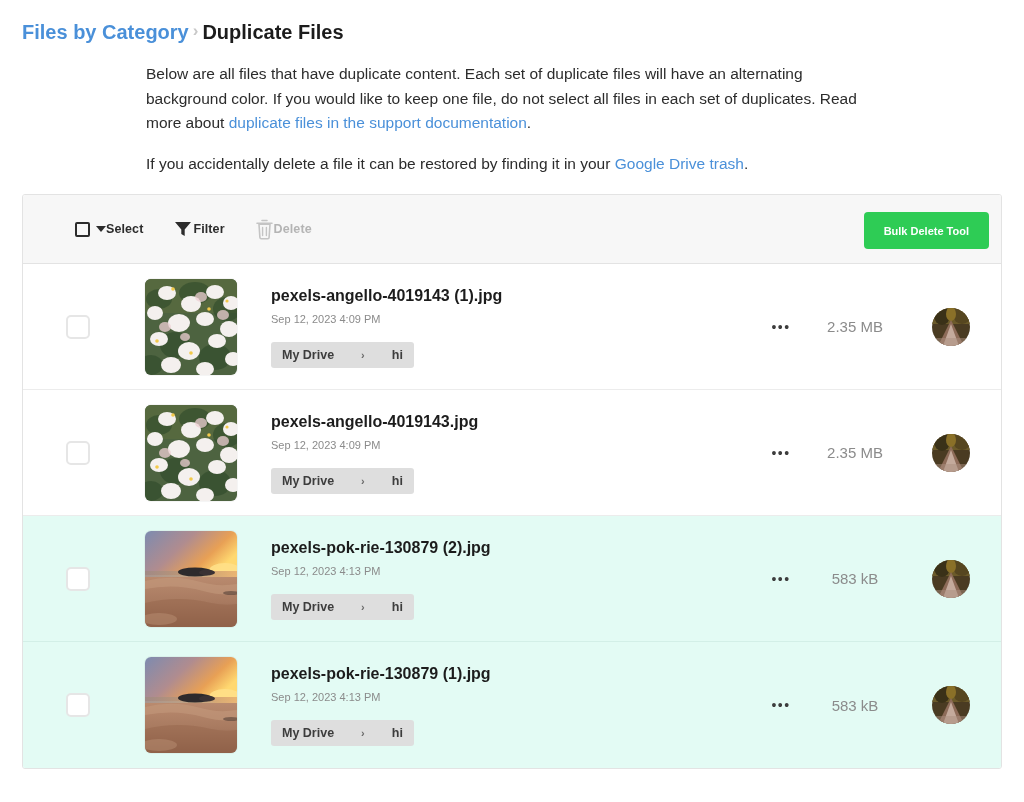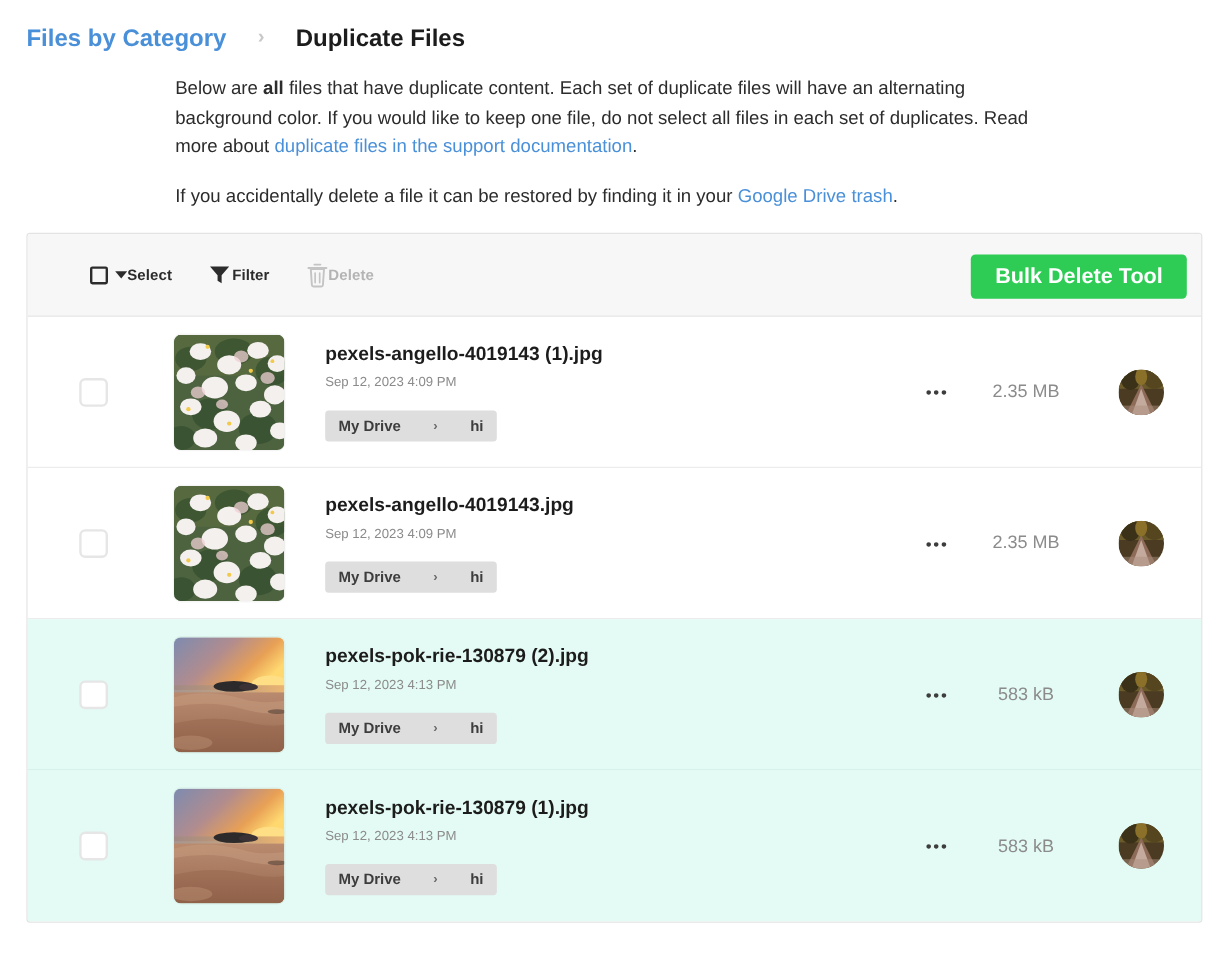--- a/index.html
+++ b/index.html
@@ -12,21 +12,21 @@
     -webkit-font-smoothing: antialiased;
   }
 
   
   .breadcrumb {
     position: absolute;
     left: 22px;
     top: 18px;
     display: flex;
     align-items: center;
-    gap: 26px;
+    gap: 4px;
     font-size: 20px;
     font-weight: bold;
     line-height: 28px;
   }
   .crumb-link { color: #4a90d9; text-decoration: none; cursor: pointer; }
   .crumb-sep {
     color: #c8c8c8;
     font-size: 17px;
     font-weight: bold;
     display: inline-block;
@@ -38,21 +38,21 @@
   .intro {
     position: absolute;
     left: 146px;
     top: 62px;
     width: 712px;
     font-size: 15.5px;
     line-height: 24.5px;
     color: #2c2c2c;
   }
   .intro p + p { margin-top: 16px; }
-  .intro b { font-weight: bold; }
+  .intro b { font-weight: normal; }
   .intro a { color: #4a90d9; text-decoration: none; cursor: pointer; }
 
   
   .card {
     position: absolute;
     left: 22px;
     top: 194px;
     width: 980px;
     border: 1px solid #e3e3e3;
     border-radius: 3px;
@@ -108,21 +108,21 @@
     border-right: 5px solid transparent;
     border-top: 6px solid #2c2c2c;
   }
 
   .bulk-btn {
     position: absolute;
     right: 12px;
     top: 17px;
     background: #2ecc55;
     color: #ffffff;
-    font-size: 18px;
+    font-size: 11px;
     font-weight: bold;
     border: none;
     border-radius: 4px;
     padding: 0 20px;
     height: 37px;
     cursor: pointer;
     font-family: "Liberation Sans", sans-serif;
   }
 
   

